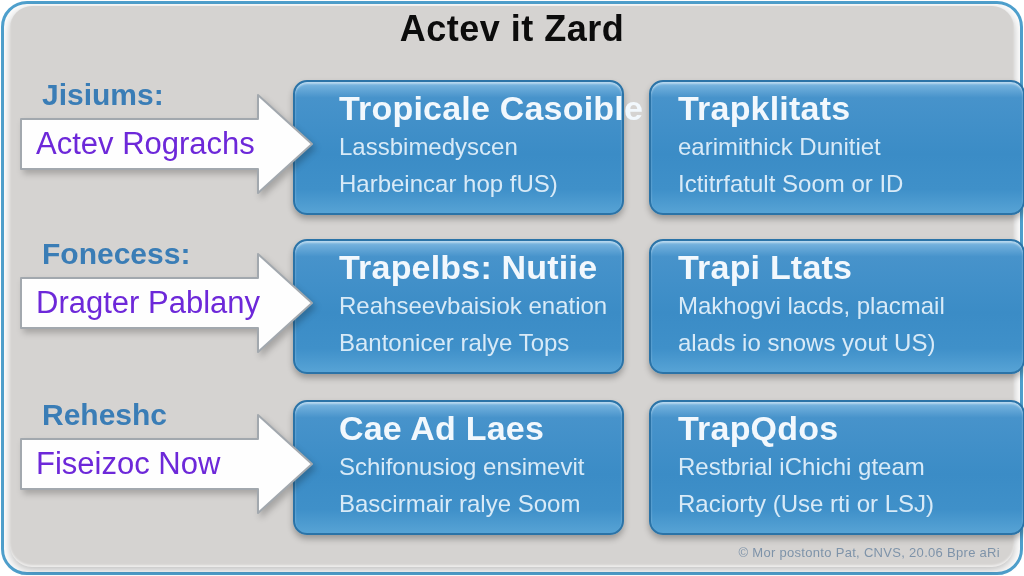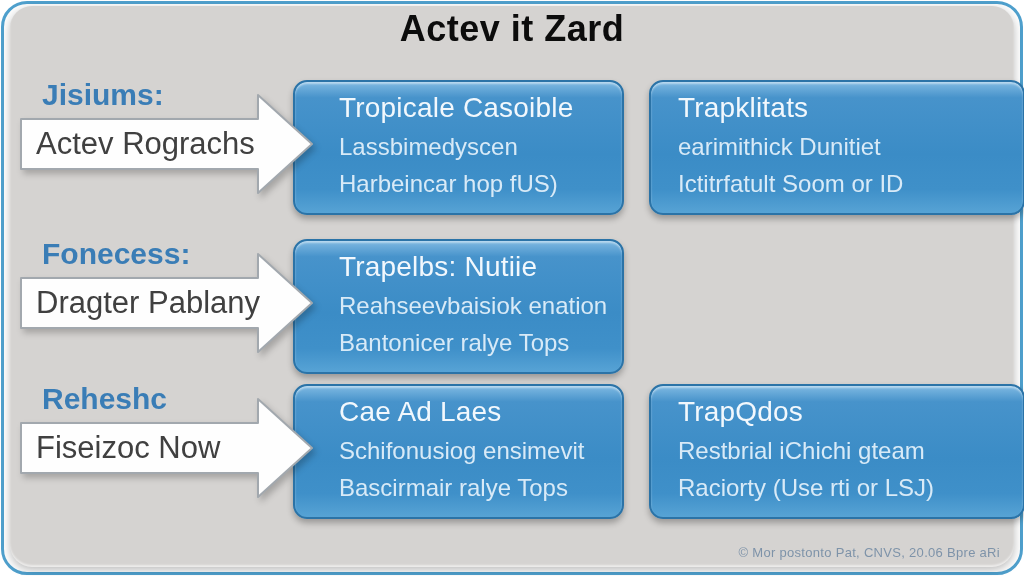--- a/index.html
+++ b/index.html
@@ -30,33 +30,33 @@
   }
   .arrow{
     position:absolute;left:20px;top:14px;width:294px;height:104px;z-index:3;
   }
   .arrow svg{
     position:absolute;left:0;top:0;
     filter:drop-shadow(3px 4px 3px rgba(0,0,0,0.22));
   }
   .arrow-text{
     position:absolute;left:16px;top:27px;height:50px;line-height:50px;
-    font-size:31px;color:#404040;white-space:nowrap;
+    font-size:31px;color:#6d28d9;white-space:nowrap;
   }
   .bluebox{
     position:absolute;top:2px;height:135px;box-sizing:border-box;
     background:linear-gradient(180deg,#7fb9e2 0%,#4793cb 12%,#3b8cc6 55%,#3f90c9 82%,#57a3d5 100%);
     border:2px solid #2b73a7;border-radius:14px;
     box-shadow:0 4px 6px rgba(0,0,0,0.28), inset 0 2px 2px rgba(255,255,255,0.45);
     padding-top:9px;z-index:1;
   }
   .box-left{left:293px;width:331px;padding-left:44px;}
   .box-right{left:637px;width:376px;padding-left:27px;margin-left:12px;}
   .box-header{
-    font-size:28px;font-weight:400;color:#f2f8fd;line-height:34px;
+    font-size:34px;font-weight:700;color:#f2f8fd;line-height:34px;
     margin-bottom:3px;white-space:nowrap;letter-spacing:0.2px;
   }
   .box-line{
     font-size:24px;color:#d8eaf7;line-height:37px;white-space:nowrap;
   }
   .footer{
     position:absolute;right:24px;top:545px;
     font-size:13px;color:#7e93a9;letter-spacing:0.3px;
   }
 </style>
@@ -94,34 +94,39 @@
     <svg width="294" height="104" viewBox="0 0 294 104">
       <polygon points="1,27 238,27 238,3 292,52 238,101 238,77 1,77" fill="#fefefe" stroke="#a2a8ae" stroke-width="2" stroke-linejoin="round"></polygon>
     </svg>
     <span class="arrow-text">Dragter Pablany</span>
   </div>
   <div class="bluebox box-left">
     <div class="box-header">Trapelbs: Nutiie</div>
     <div class="box-line">Reahseevbaisiok enation</div>
     <div class="box-line">Bantonicer ralye Tops</div>
   </div>
+  <div class="bluebox box-right">
+    <div class="box-header">Trapi Ltats</div>
+    <div class="box-line">Makhogvi lacds, placmail</div>
+    <div class="box-line">alads io snows yout US)</div>
+  </div>
 </section>
 
-<section class="row" style="top:382px">
+<section class="row" style="top:398px">
   <div class="row-label">Reheshc</div>
   <div class="arrow">
     <svg width="294" height="104" viewBox="0 0 294 104">
       <polygon points="1,27 238,27 238,3 292,52 238,101 238,77 1,77" fill="#fefefe" stroke="#a2a8ae" stroke-width="2" stroke-linejoin="round"></polygon>
     </svg>
     <span class="arrow-text">Fiseizoc Now</span>
   </div>
   <div class="bluebox box-left">
     <div class="box-header">Cae Ad Laes</div>
     <div class="box-line">Schifonusiog ensimevit</div>
-    <div class="box-line">Bascirmair ralye Tops</div>
+    <div class="box-line">Bascirmair ralye Soom</div>
   </div>
   <div class="bluebox box-right">
     <div class="box-header">TrapQdos</div>
     <div class="box-line">Restbrial iChichi gteam</div>
     <div class="box-line">Raciorty (Use rti or LSJ)</div>
   </div>
 </section>
 
 <div class="footer">© Mor postonto Pat, CNVS, 20.06 Bpre aRi</div>
 

